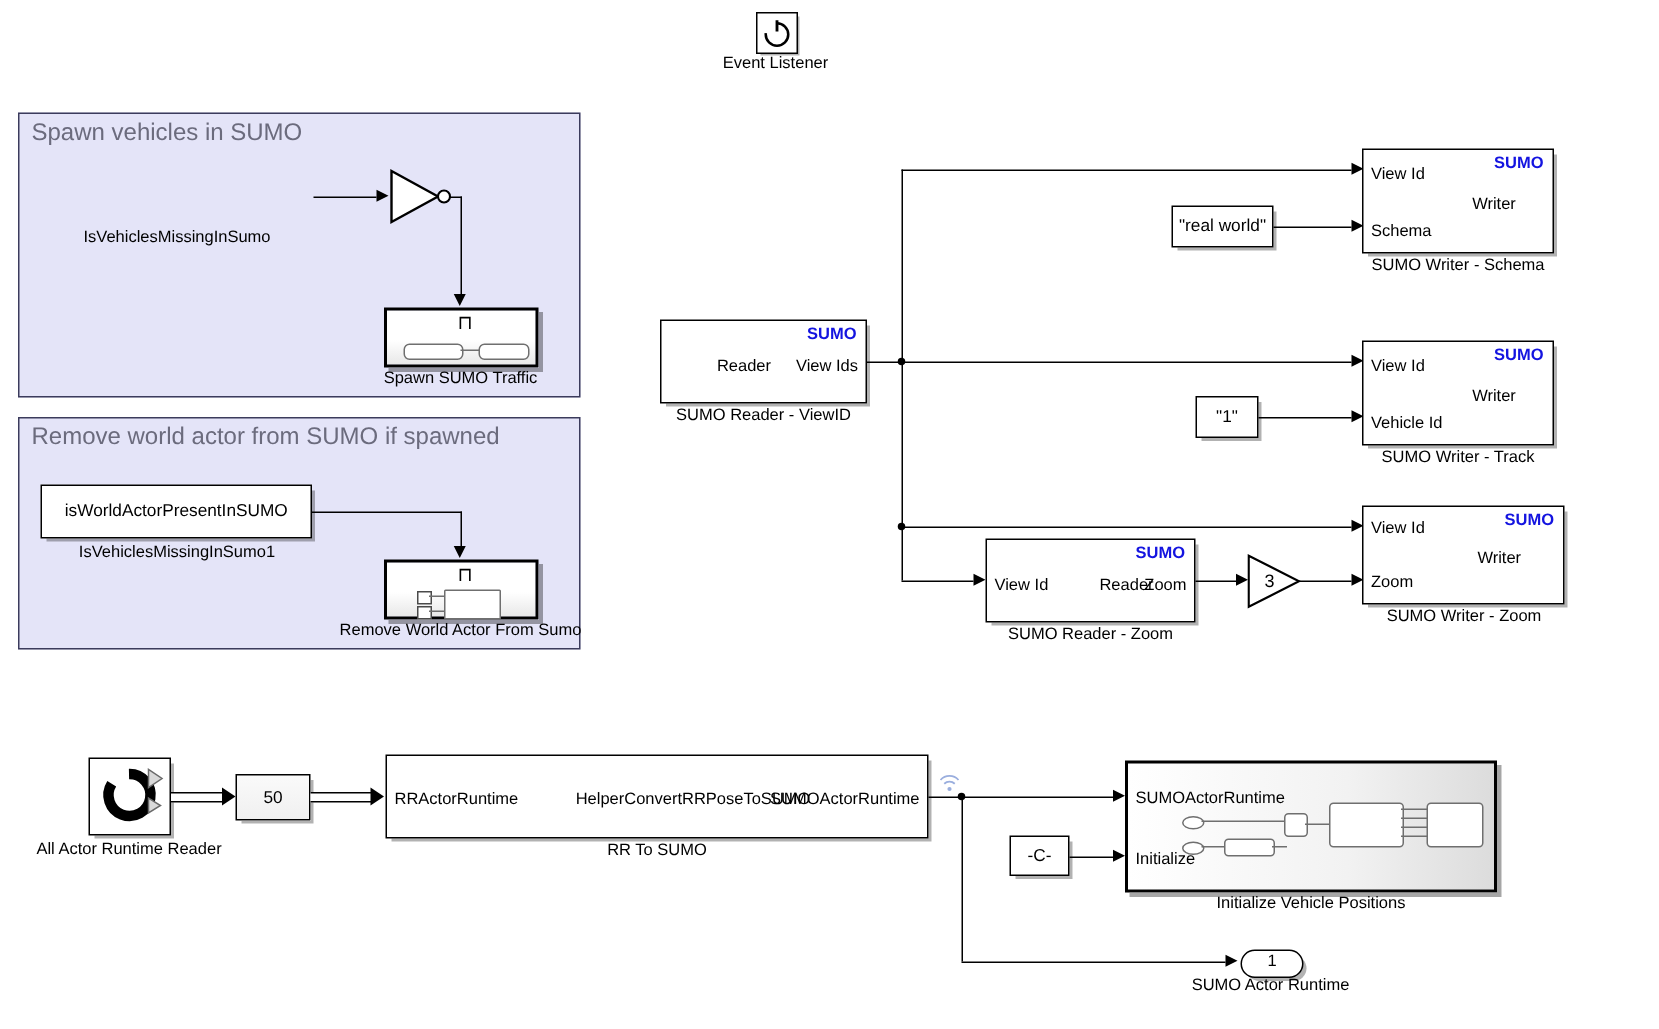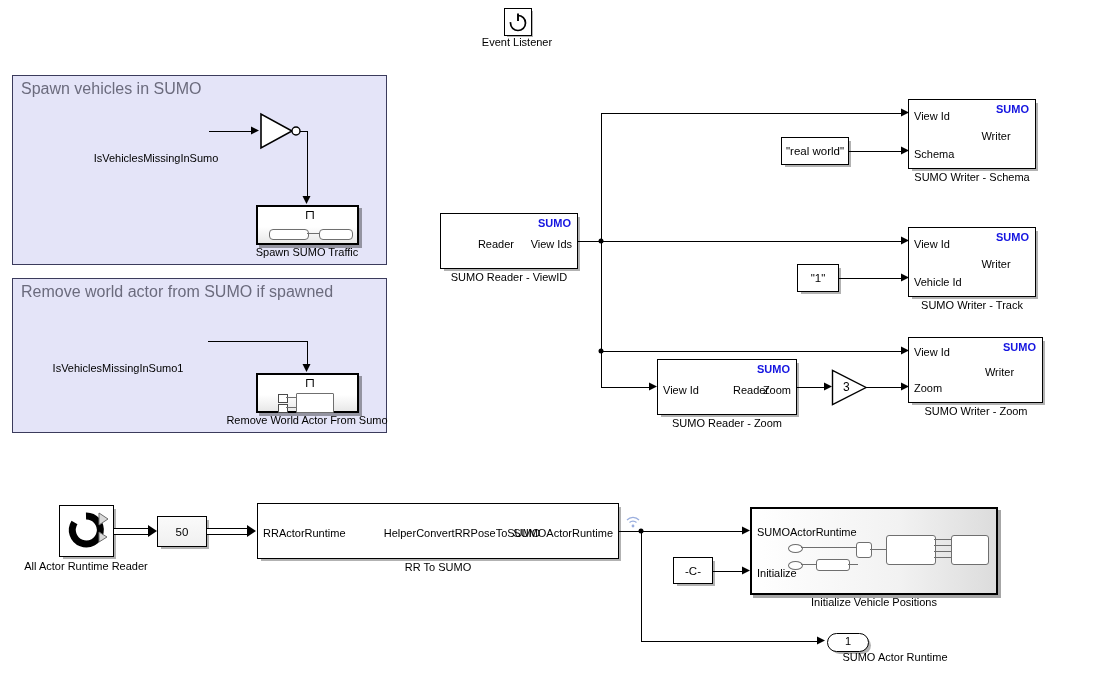--- a/index.html
+++ b/index.html
@@ -70,21 +70,21 @@
       <circle cx="13" cy="14" r="7.5" fill="none" stroke="#000" stroke-width="1.7" stroke-dasharray="36 11" transform="rotate(-90 13 14)"></circle>
       <line x1="13" y1="4.5" x2="13" y2="12" stroke="#000" stroke-width="1.9"></line>
     </svg>
   </div>
   <div class="caption" style="left:517px;top:36px;">Event Listener</div>
 
   <div class="area" style="left:12px;top:75px;width:375px;height:190px;">
     <div class="area-title">Spawn vehicles in SUMO</div>
   </div>
 
-  <div class="caption" style="left:118px;top:152px;margin-left:38px;">IsVehiclesMissingInSumo</div>
+  <div class="caption" style="left:118px;top:152px;">IsVehiclesMissingInSumo</div>
 
   <div class="wh" style="left:209px;top:131px;width:42px;"></div>
   <div class="arrow" style="left:251px;top:131px;"></div>
 
   <div class="not-gate" style="left:259px;top:112px;width:46px;height:38px;">
     <svg width="46" height="38" viewBox="0 0 46 38">
       <polygon points="2,2 2,36 33,19" fill="#fff" stroke="#000" stroke-width="1.6"></polygon>
       <circle cx="37" cy="19" r="4" fill="#fff" stroke="#000" stroke-width="1.4"></circle>
     </svg>
   </div>
@@ -98,20 +98,23 @@
     <div class="mini" style="left:11px;top:22px;width:38px;height:9px;border-radius:4px;"></div>
     <div class="miniln" style="left:49px;top:26px;width:14px;"></div>
     <div class="mini" style="left:61px;top:22px;width:32px;height:9px;border-radius:4px;"></div>
   </div>
   <div class="caption" style="left:307px;top:246px;">Spawn SUMO Traffic</div>
 
   <div class="area" style="left:12px;top:278px;width:375px;height:155px;">
     <div class="area-title">Remove world actor from SUMO if spawned</div>
   </div>
 
+  <div class="blk" style="left:27px;top:323px;width:181px;height:36px;">
+    <div class="ctext">isWorldActorPresentInSUMO</div>
+  </div>
   <div class="caption" style="left:118px;top:362px;">IsVehiclesMissingInSumo1</div>
 
   <div class="wh" style="left:208px;top:341px;width:100px;"></div>
   <div class="wv" style="left:307px;top:341px;height:23px;"></div>
   <div class="arrow-d" style="left:307px;top:364px;"></div>
 
   <div class="blk thick grad" style="left:256px;top:373px;width:103px;height:40px;">
     <div class="trigsym" style="left:47px;top:1px;">⊓</div>
     <div class="minisq" style="left:20px;top:19px;width:8px;height:7px;"></div>
     <div class="minisq" style="left:20px;top:29px;width:8px;height:7px;"></div>
@@ -267,15 +270,15 @@
     <div class="miniln" style="left:182px;top:36px;width:18px;"></div>
     <div class="miniln" style="left:182px;top:42px;width:18px;"></div>
     <div class="miniln" style="left:182px;top:48px;width:18px;"></div>
     <div class="mini" style="left:199px;top:26px;width:36px;height:28px;"></div>
   </div>
   <div class="caption" style="left:874px;top:596px;">Initialize Vehicle Positions</div>
 
   <div class="outport" style="left:827px;top:633px;width:40px;height:17px;">
     <span>1</span>
   </div>
-  <div class="caption" style="left:847px;top:651px;margin-left:48px;">SUMO Actor Runtime</div>
+  <div class="caption" style="left:847px;top:651px;">SUMO Actor Runtime</div>
 
 </div>
 
 </body></html>

